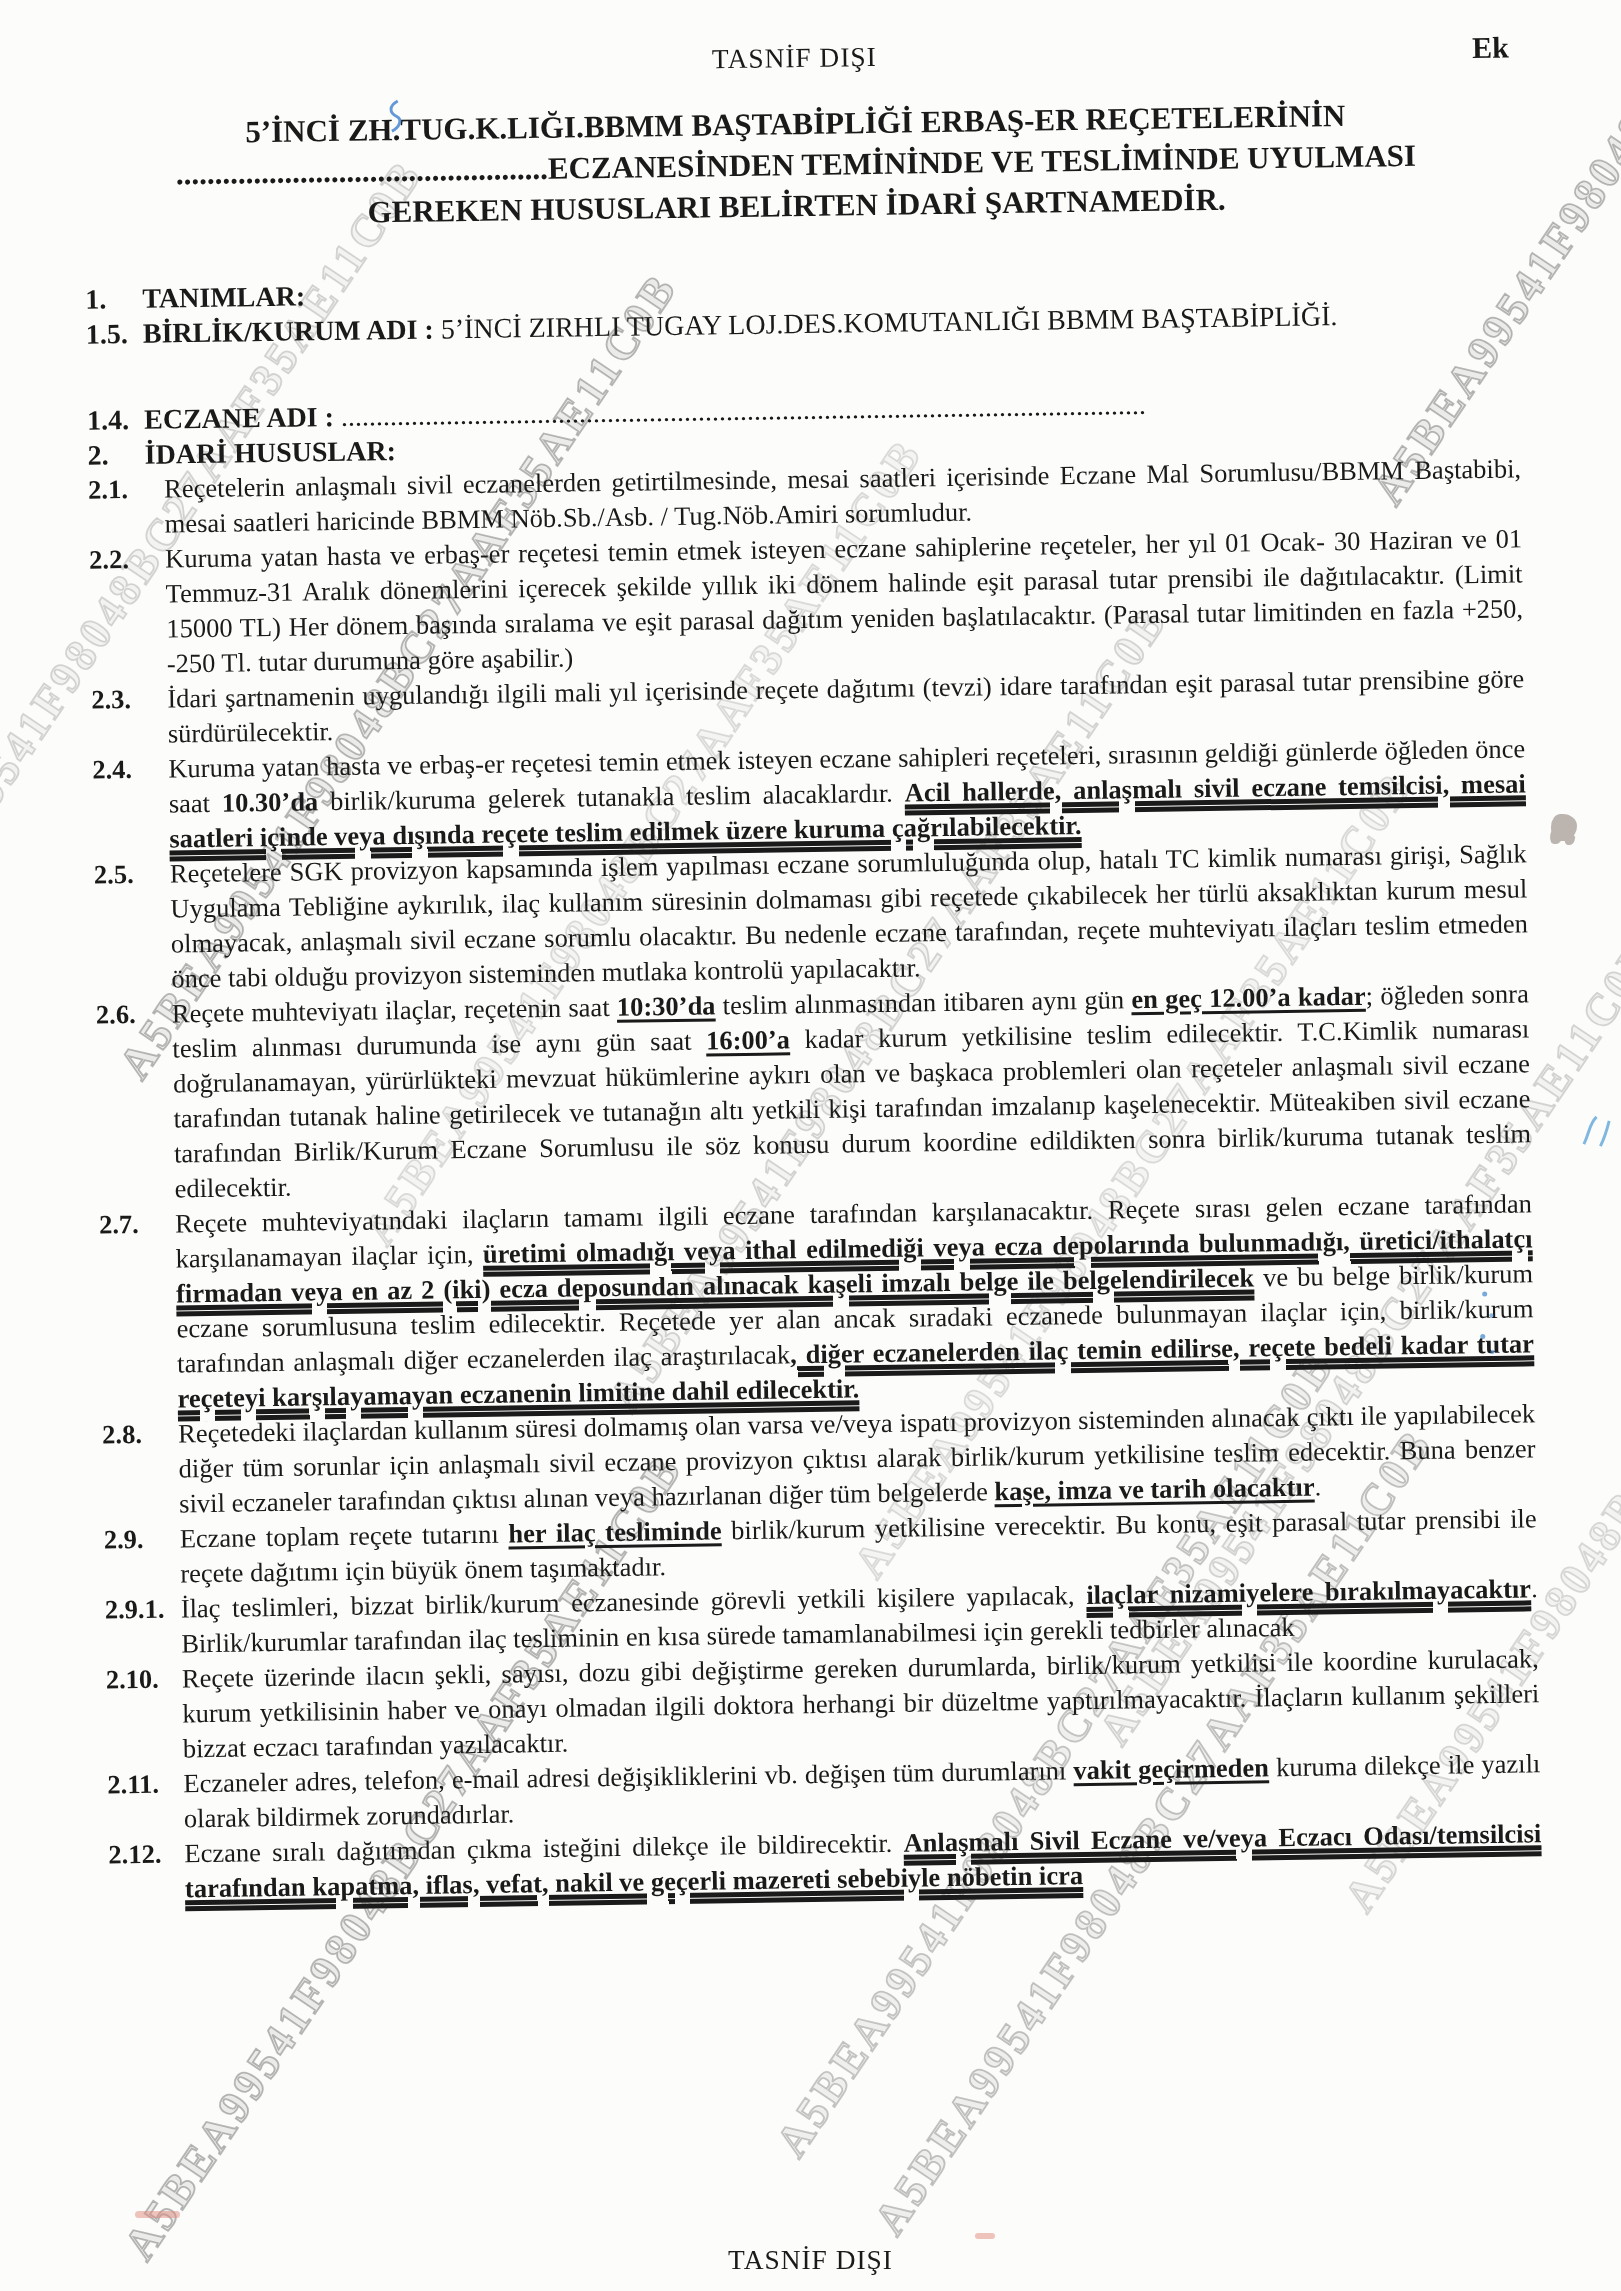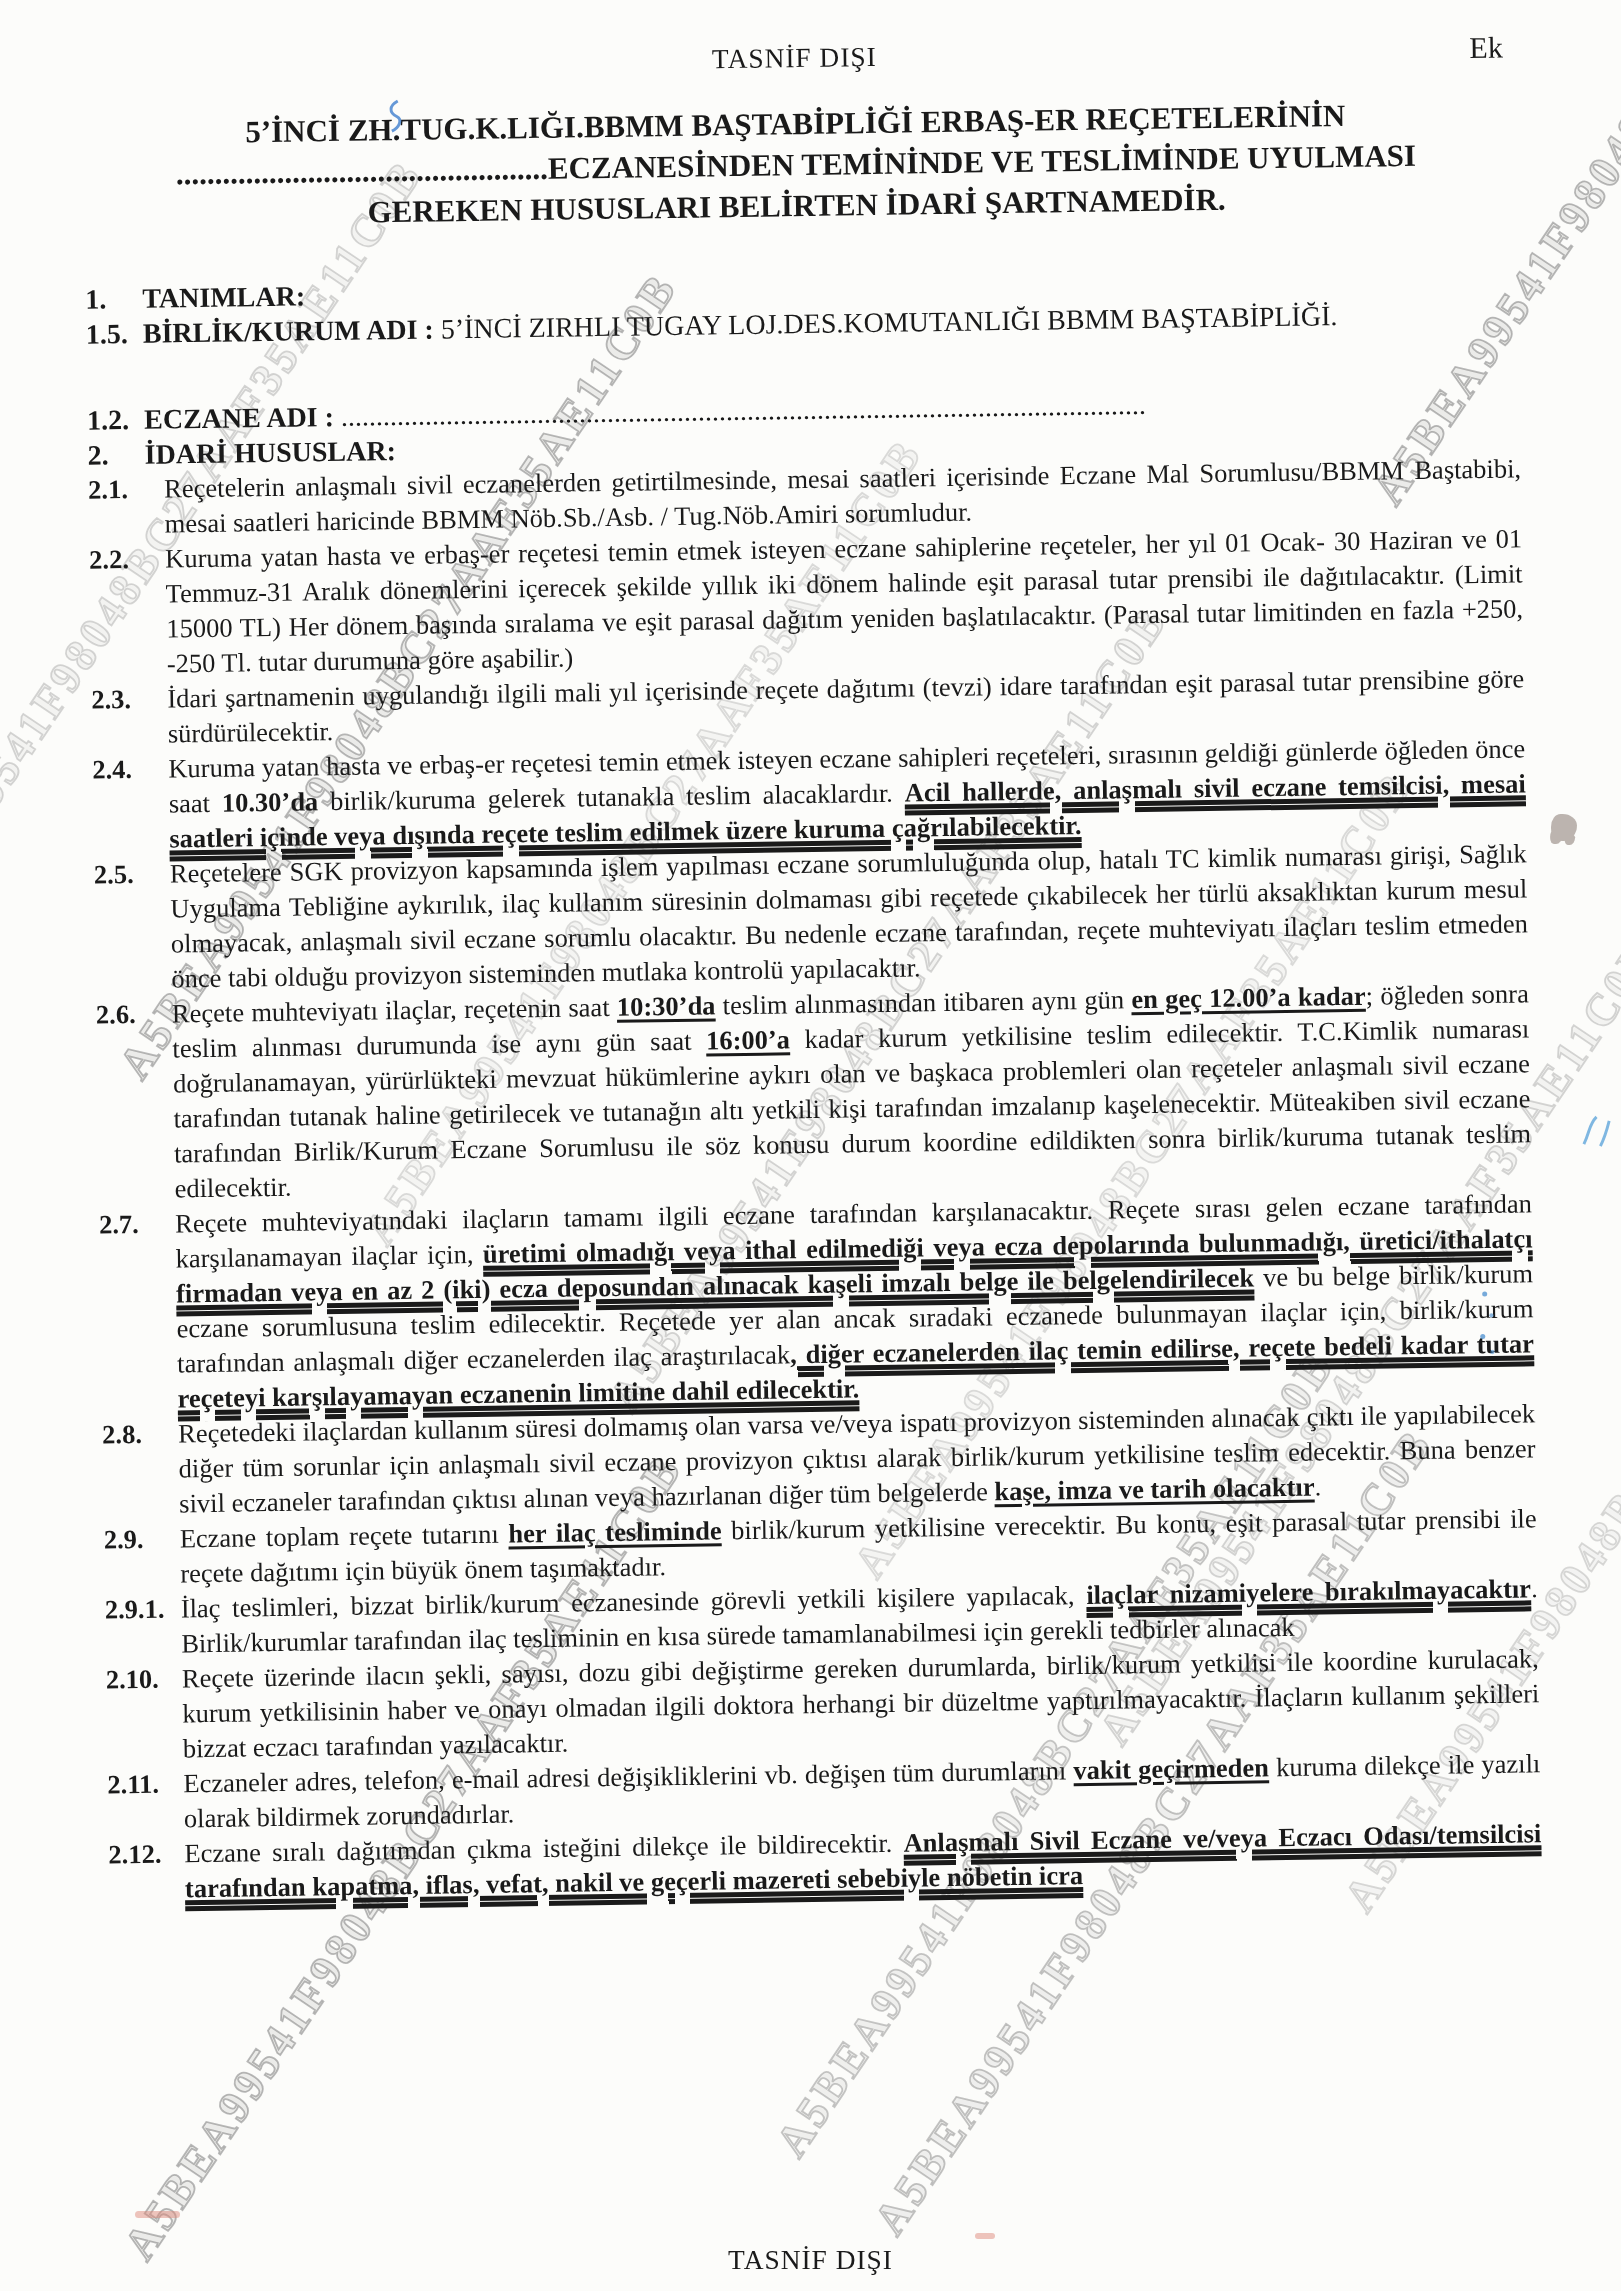--- a/index.html
+++ b/index.html
@@ -5,21 +5,21 @@
   html,body{margin:0;padding:0;background:#e8e8e8;}
   .page{
     position:relative; width:1621px; height:2292px;
     background:#fcfcfa; overflow:hidden;
     font-family:"Liberation Serif", serif; color:#1a1a1a;
   }
   
   .doc{position:absolute; inset:0; transform:rotate(-0.85deg); transform-origin:50% 50%;}
 
   .top-row{position:relative; margin-top:43px; text-align:center; font-size:27.4px; letter-spacing:1px;}
-  .annex{position:absolute; right:102px; top:-2px; font-weight:400; font-size:30px; letter-spacing:0;}
+  .annex{position:absolute; right:96px; top:-2px; font-weight:700; font-size:30px; letter-spacing:0;}
 
   .title{margin-top:29px; text-align:center; font-weight:700; font-size:31px; line-height:41px; padding:0 88px;}
   .title div{white-space:nowrap;}
 
   .body-block{margin-top:45px; padding:0 90px 0 98px; font-size:26.5px; line-height:35px;}
   .item{display:flex; align-items:flex-start;}
   .item .num{flex:0 0 76px; font-weight:700;}
   .item.heading .num{flex-basis:57px;}
   .item .txt{flex:1; text-align:justify;}
   .item.heading{font-size:28px;}
@@ -82,21 +82,21 @@
     <main class="body-block" id="items">
         <div class="item heading item-1">
           <span class="num">1.</span>
           <div class="txt"><span class="b">TANIMLAR:</span></div>
         </div>
         <div class="item heading item-1-1">
           <span class="num">1.5.</span>
           <div class="txt"><span class="b">BİRLİK/KURUM ADI : </span><span>5’İNCİ ZIRHLI TUGAY LOJ.DES.KOMUTANLIĞI BBMM BAŞTABİPLİĞİ.</span></div>
         </div>
         <div class="item heading item-1-2">
-          <span class="num">1.2.</span>
+          <span class="num">1.4.</span>
           <div class="txt"><span class="b">ECZANE ADI : </span><span>...................................................................................................................</span></div>
         </div>
         <div class="item heading item-2">
           <span class="num">2.</span>
           <div class="txt"><span class="b">İDARİ HUSUSLAR:</span></div>
         </div>
         <div class="item para item-2-1">
           <span class="num">2.1.</span>
           <div class="txt"><span>Reçetelerin anlaşmalı sivil eczanelerden getirtilmesinde, mesai saatleri içerisinde Eczane Mal Sorumlusu/BBMM Baştabibi, mesai saatleri haricinde BBMM Nöb.Sb./Asb. / Tug.Nöb.Amiri sorumludur.</span></div>
         </div>

